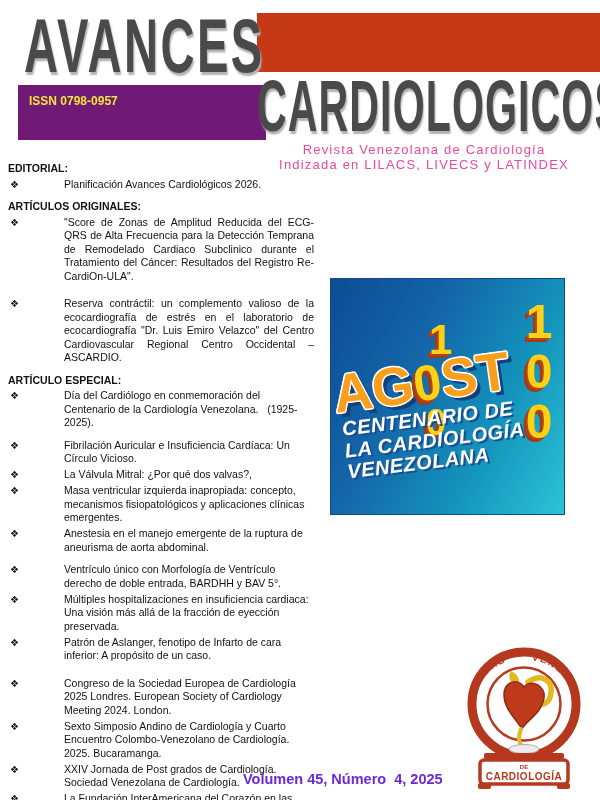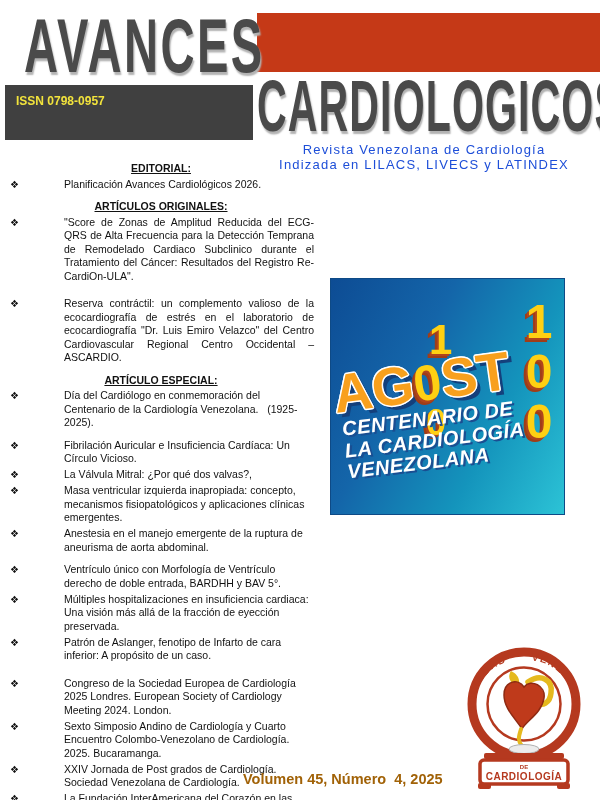--- a/index.html
+++ b/index.html
@@ -11,38 +11,38 @@
 
   
   .red-block-top { position:absolute; left:257px; top:13px; width:343px; height:59px; background:#c53917; }
   .title-avances {
     position:absolute; left:24px; top:8px; z-index:2;
     font-size:76px; font-weight:bold; color:#4a4a4a; line-height:1;
     letter-spacing:4px; transform:scaleX(0.62); transform-origin:left top;
     text-shadow:2px 3px 2px #b3b3b3; white-space:nowrap;
   }
   .red-block-issn {
-    position:absolute; left:5px; top:85px; width:248px; height:55px; background:#404040;
+    position:absolute; left:18px; top:85px; width:248px; height:55px; background:#701a75;
     box-sizing:border-box; padding:9px 0 0 11px;
     color:#f2e33c; font-weight:bold; font-size:12px; line-height:15px;
   }
   .title-cardiologicos {
     position:absolute; left:257px; top:70px; z-index:2;
     font-size:72px; font-weight:bold; color:#4a4a4a; line-height:1;
     letter-spacing:2px; transform:scaleX(0.57); transform-origin:left top;
     text-shadow:2px 3px 2px #b3b3b3; white-space:nowrap;
   }
   .masthead-subtitles {
     position:absolute; left:250px; top:143px; width:348px; text-align:center;
-    color:#1d4ed8; font-size:13px; line-height:14.5px; letter-spacing:1.2px; white-space:nowrap;
+    color:#ec4899; font-size:13px; line-height:14.5px; letter-spacing:1.2px; white-space:nowrap;
   }
 
   
   .toc { position:absolute; left:8px; top:162px; width:306px; color:#111; font-size:10.5px; line-height:13.5px; }
-  .toc-heading { font-weight:bold; text-decoration:underline; margin-bottom:2px;text-align:center; }
+  .toc-heading { font-weight:bold; margin-bottom:2px; }
   .toc-item { display:flex; gap:6px; margin:1px 0 2.5px 0; }
   .toc-item .bullet { flex:0 0 13px; padding-left:2px; font-size:10px; }
   .toc-item .txt { flex:1;padding-left:35px; }
   .just .txt { text-align:justify; }
   .gap-after { margin-bottom:14px; }
   .sec { margin-bottom:9px; }
   .sec-originales { margin-top:9px; }
   .sec-especial { margin-top:4px; }
   .sec-revision { margin-top:5px; }
   .sec-casos { margin-top:1px; }
@@ -87,21 +87,21 @@
   }
 
   
   .seal { position:absolute; left:458px; top:642px; width:132px; height:152px; }
   .seal svg { display:block; }
   .seal text, .seal textPath { font-family:"Liberation Sans", sans-serif; }
 
   
   .footer-volume {
     position:absolute; left:243px; top:771px;
-    font-size:14.5px; font-weight:bold; color:#a16207; white-space:nowrap;
+    font-size:14.5px; font-weight:bold; color:#6d28d9; white-space:nowrap;
   }
 </style>
 </head>
 <body>
 
 <div class="page">
 
   <div class="red-block-top"></div>
   <div class="title-avances">AVANCES</div>
   <div class="red-block-issn">

